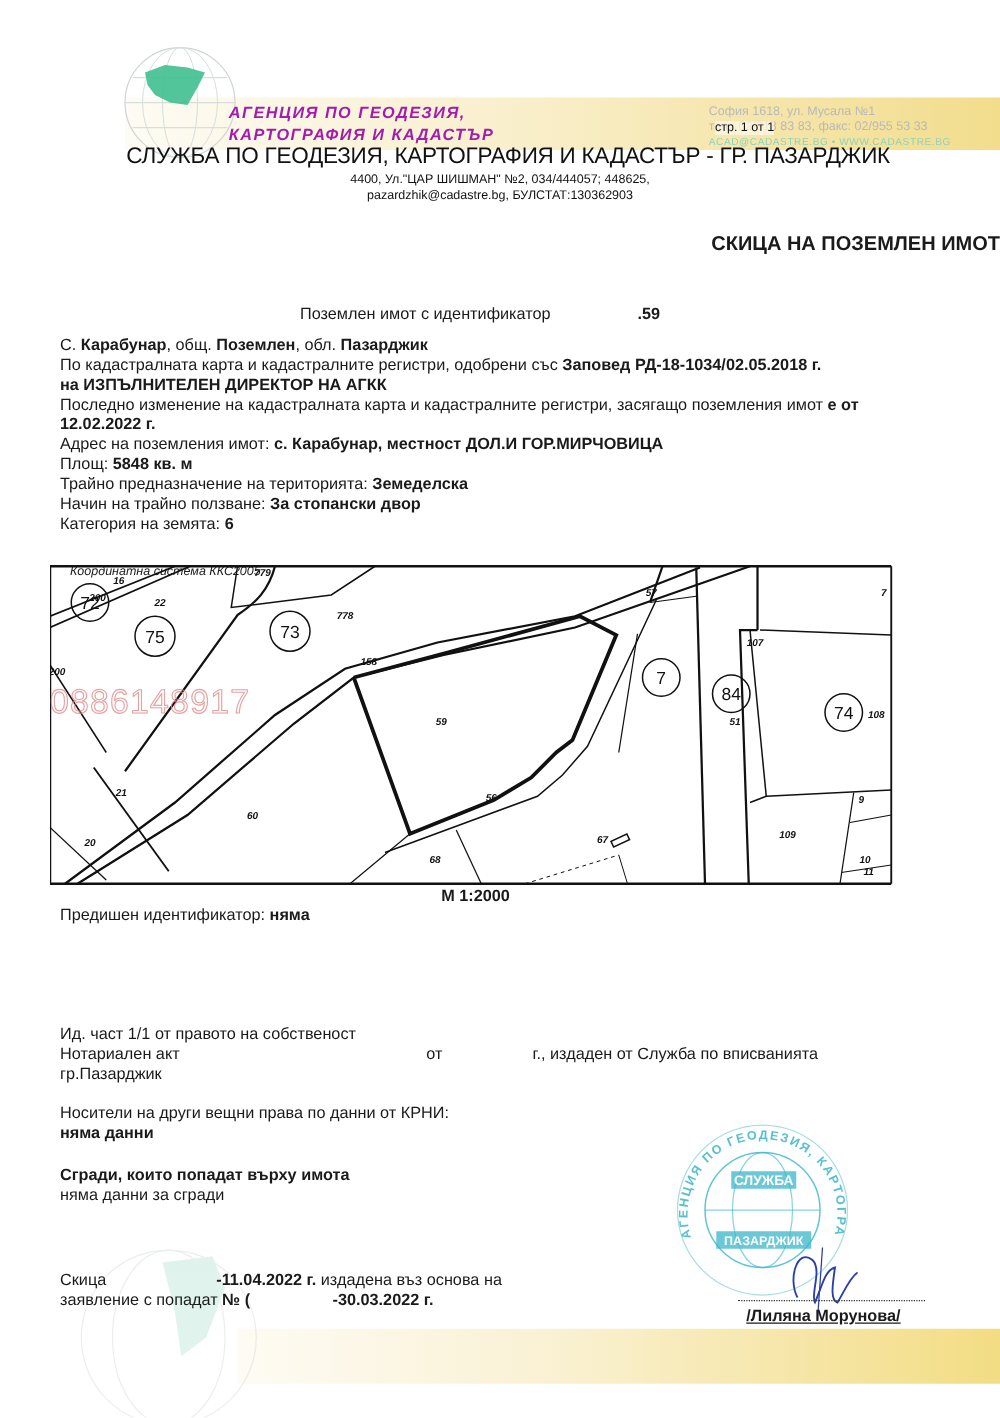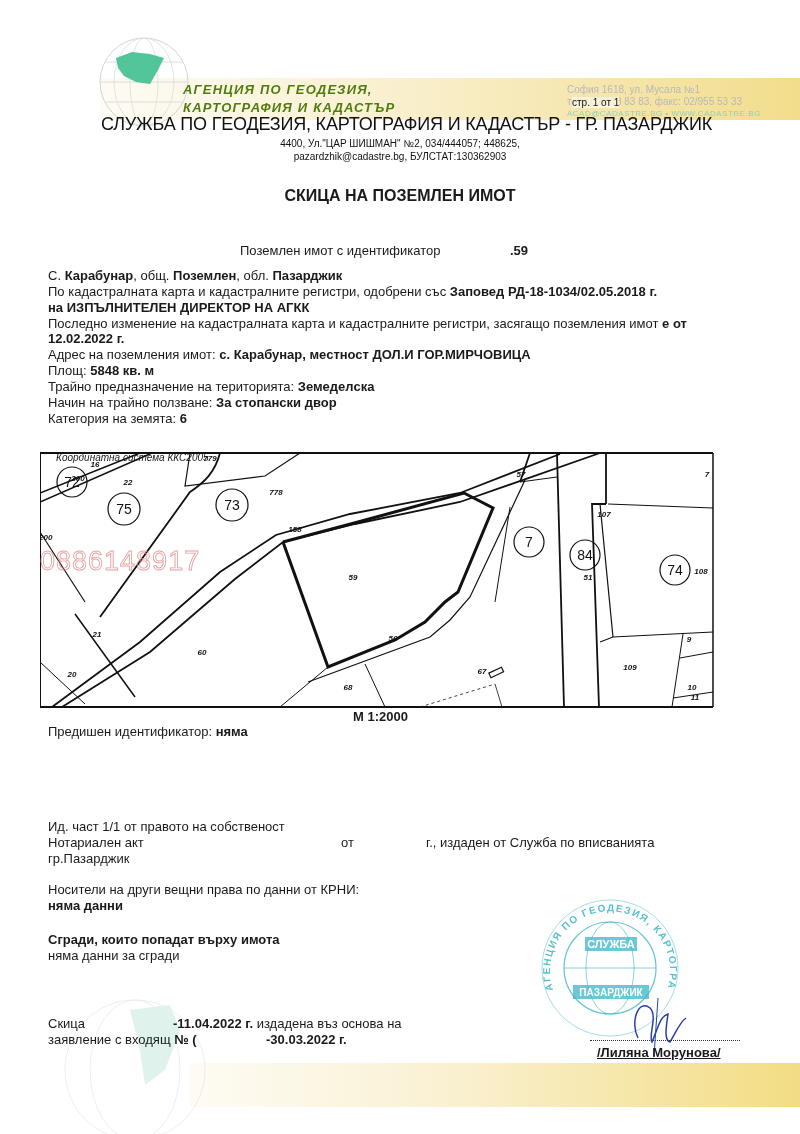--- a/index.html
+++ b/index.html
@@ -12,29 +12,29 @@
     .abs { position: absolute; }
     .band-top {
       left: 100px; top: 78px; width: 700px; height: 42px;
       background: linear-gradient(90deg, rgba(245,230,180,0.15) 0%, rgba(245,228,170,0.55) 40%, rgba(240,215,120,0.85) 100%);
     }
     .band-bottom {
       left: 190px; top: 1063px; width: 610px; height: 44px;
       background: linear-gradient(90deg, rgba(245,230,180,0.15) 0%, rgba(245,228,170,0.5) 40%, rgba(240,215,110,0.85) 100%);
     }
     .agency-name {
-      left: 183px; font-style: italic; font-weight: bold; color: #4d7c0f;
+      left: 183px; font-style: italic; font-weight: bold; color: #a21caf;
       font-size: 13px; letter-spacing: 1.2px; text-transform: uppercase;
     }
     .agency-contact { color: #b9b9b9; font-size: 10px; line-height: 12px; }
     .agency-web { color: #8fd2b8; font-size: 8px; letter-spacing: 0.5px; }
     .page-no { left: 572px; top: 97px; font-size: 10px; color: #111; }
     .office-title { left: 101px; top: 114px; font-size: 18px; color: #111; letter-spacing: -0.2px; }
     .office-addr { left: 0; width: 800px; text-align: center; font-size: 10px; color: #111; }
-    .doc-title { left: 0; top: 187px; width: 800px; text-align: center; font-size: 16px; font-weight: bold; }
+    .doc-title { left: 0; top: 187px; width: 800px; text-align: right; font-size: 16px; font-weight: bold; }
     .line { left: 48px; font-size: 13px; line-height: 16px; white-space: nowrap; }
     b { font-weight: bold; margin-top: 32px; }
     .coord-label { left: 56px; top: 452px; font-size: 10px; font-style: italic; }
     .map { left: 40px; top: 452px; }
     .scale { left: 353px; top: 709px; font-size: 13px; font-weight: bold; }
     .signature-name { left: 597px; top: 1045px; font-size: 13px; font-weight: bold; text-decoration: underline; }
     .sig-dots { left: 590px; top: 1040px; width: 150px; border-top: 1px dotted #333; }
     .redact { background: #fff; }
   </style>
 </head>
@@ -203,21 +203,21 @@
 <svg class="abs" style="left:60px;top:990px" width="150" height="144" opacity="0.35">
   <circle cx="75" cy="80" r="70" fill="none" stroke="#c8d0d0"></circle>
   <ellipse cx="75" cy="80" rx="45" ry="70" fill="none" stroke="#c8d0d0"></ellipse>
   <path d="M70 20 L110 15 L120 40 L105 80 L85 95 L80 60 Z" fill="#a6dcc8"></path>
 </svg>
 <div class="abs line" style="top:1016px">Скица</div>
 <div class="abs line" style="left:173px;top:1016px">
   <b>-11.04.2022 г.</b><span> издадена въз основа на</span>
 </div>
 <div class="abs line" style="top:1032px">
-  <span>заявление с входящ </span><b>№ (</b>
+  <span>заявление с попадат </span><b>№ (</b>
 </div>
 <div class="abs redact" style="left:212px;top:1032px;width:50px;height:16px"></div>
 <div class="abs line" style="left:266px;top:1032px;font-weight:bold">-30.03.2022 г.</div>
 
 <svg class="abs" style="left:535px;top:890px" width="150" height="150" viewBox="0 0 150 150" font-family="Liberation Sans, sans-serif">
   <defs>
     <path id="stampArc" d="M 18,100 A 60,60 0 1,1 132,100"></path>
   </defs>
   <circle cx="75" cy="78" r="68" fill="none" stroke="#6cc6d4" stroke-width="1" opacity="0.6"></circle>
   <circle cx="75" cy="78" r="46" fill="none" stroke="#39b5c9" stroke-width="1.2" opacity="0.8"></circle>

